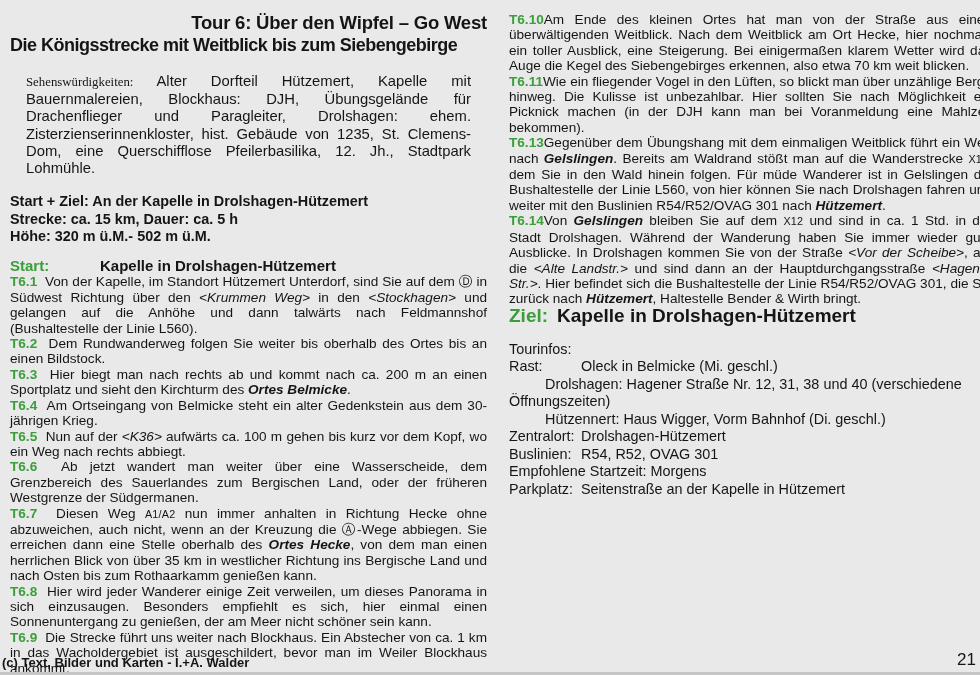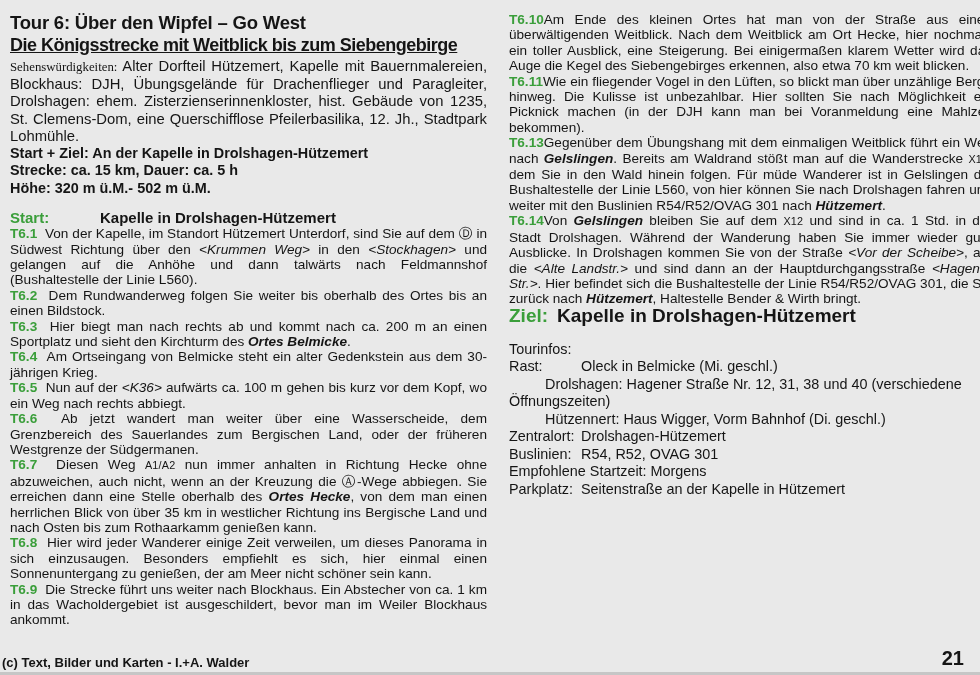--- a/index.html
+++ b/index.html
@@ -10,31 +10,31 @@
     background:var(--bg); color:var(--ink);
     font-family:"Liberation Sans", sans-serif;
   }
   .page { position:relative; width:980px; height:675px; }
   .columns { display:flex; padding:12px 4px 0 10px; }
   .col-left  { width:477px; flex:0 0 477px; }
   .col-right { width:483px; flex:0 0 483px; margin-left:22px; }
 
   .title {
     font-size:18.5px; font-weight:bold; line-height:22px;
-    letter-spacing:-0.2px; white-space:nowrap;
+    letter-spacing:-0.2px; white-space:nowrap;text-align:right;
   }
   .subtitle {
     font-size:18px; font-weight:bold; line-height:23px;
-    letter-spacing:-0.5px; white-space:nowrap; margin-bottom:1px;text-decoration:underline;
+    letter-spacing:-0.5px; white-space:nowrap; margin-bottom:1px;
   }
   .intro {
     margin:0; font-family:"Liberation Serif", serif;
     font-size:12.8px; line-height:13.8px; text-align:justify;
   }
-  .sights { margin:0; font-size:14.8px; line-height:17.2px; text-align:justify; }
+  .sights { margin:16px; font-size:14.8px; line-height:17.2px; text-align:justify; }
   .sights-label { font-family:"Liberation Serif", serif; font-size:12.8px; }
   .meta { margin:0; font-weight:bold; font-size:14.4px; line-height:17.4px; }
 
   .start-line { margin:12px 0 0 0; font-size:15px; line-height:17px; }
   .start-label { display:inline-block; width:90px; color:var(--green); font-weight:bold; }
   .start-value { font-weight:bold; }
 
   .step { margin:0; font-size:13.6px; line-height:15.4px; text-align:justify; }
   .seg-m { color:var(--green); font-weight:bold; }
   .seg-b { font-weight:bold;font-style:italic; }
@@ -49,22 +49,22 @@
   .tourinfos { margin-top:17px; }
   .info-line { margin:0; font-size:14.4px; line-height:17.5px; }
   .info-line.indent { text-indent:36px; }
   .info-label { display:inline-block; width:72px; text-indent:0; }
 
   .credit {
     position:absolute; left:2px; bottom:5px;
     font-weight:bold; font-size:13px;
   }
   .pagenum {
-    position:absolute; right:16px; bottom:5px;
-    font-weight:bold; font-size:20px;
+    position:absolute; right:4px; bottom:5px;
+    font-weight:normal; font-size:17px;
   }
   .bottom-strip {
     position:absolute; left:0; bottom:0; width:100%; height:3px;
     background:#c6c6c6;
   }
 </style>
 </head>
 <body style="background: rgb(233, 233, 233);">
 
 <div class="page">

